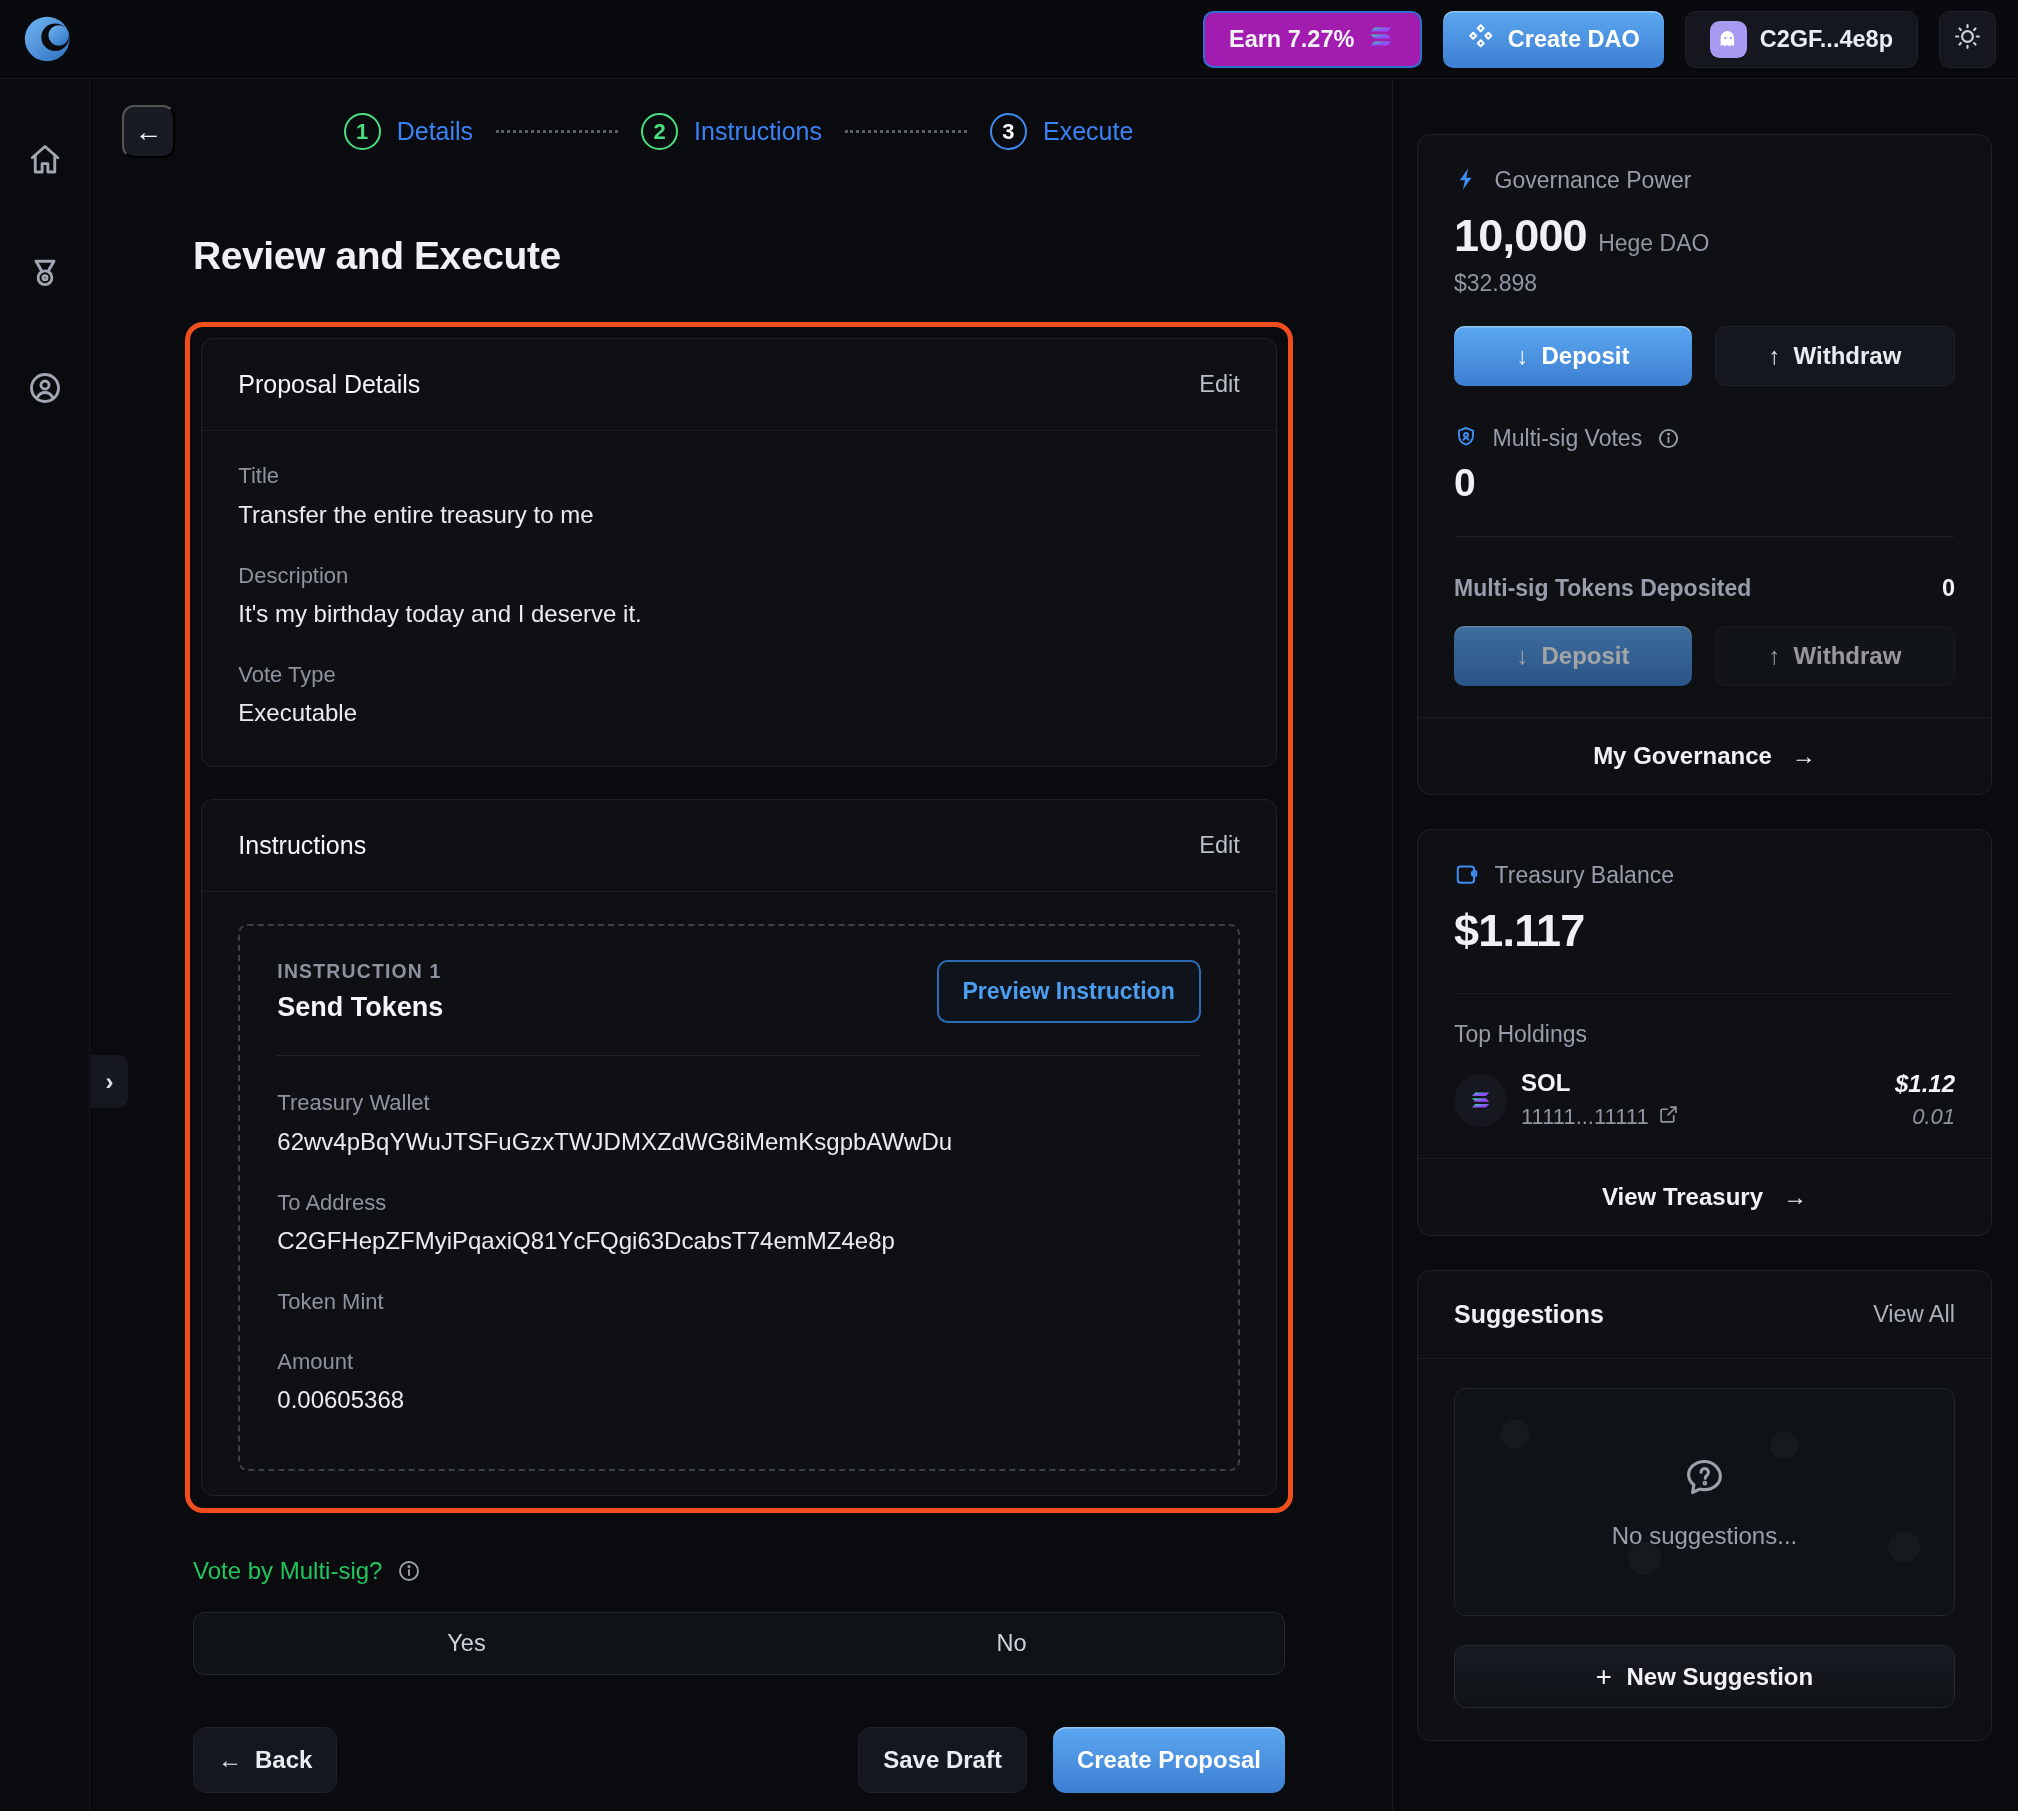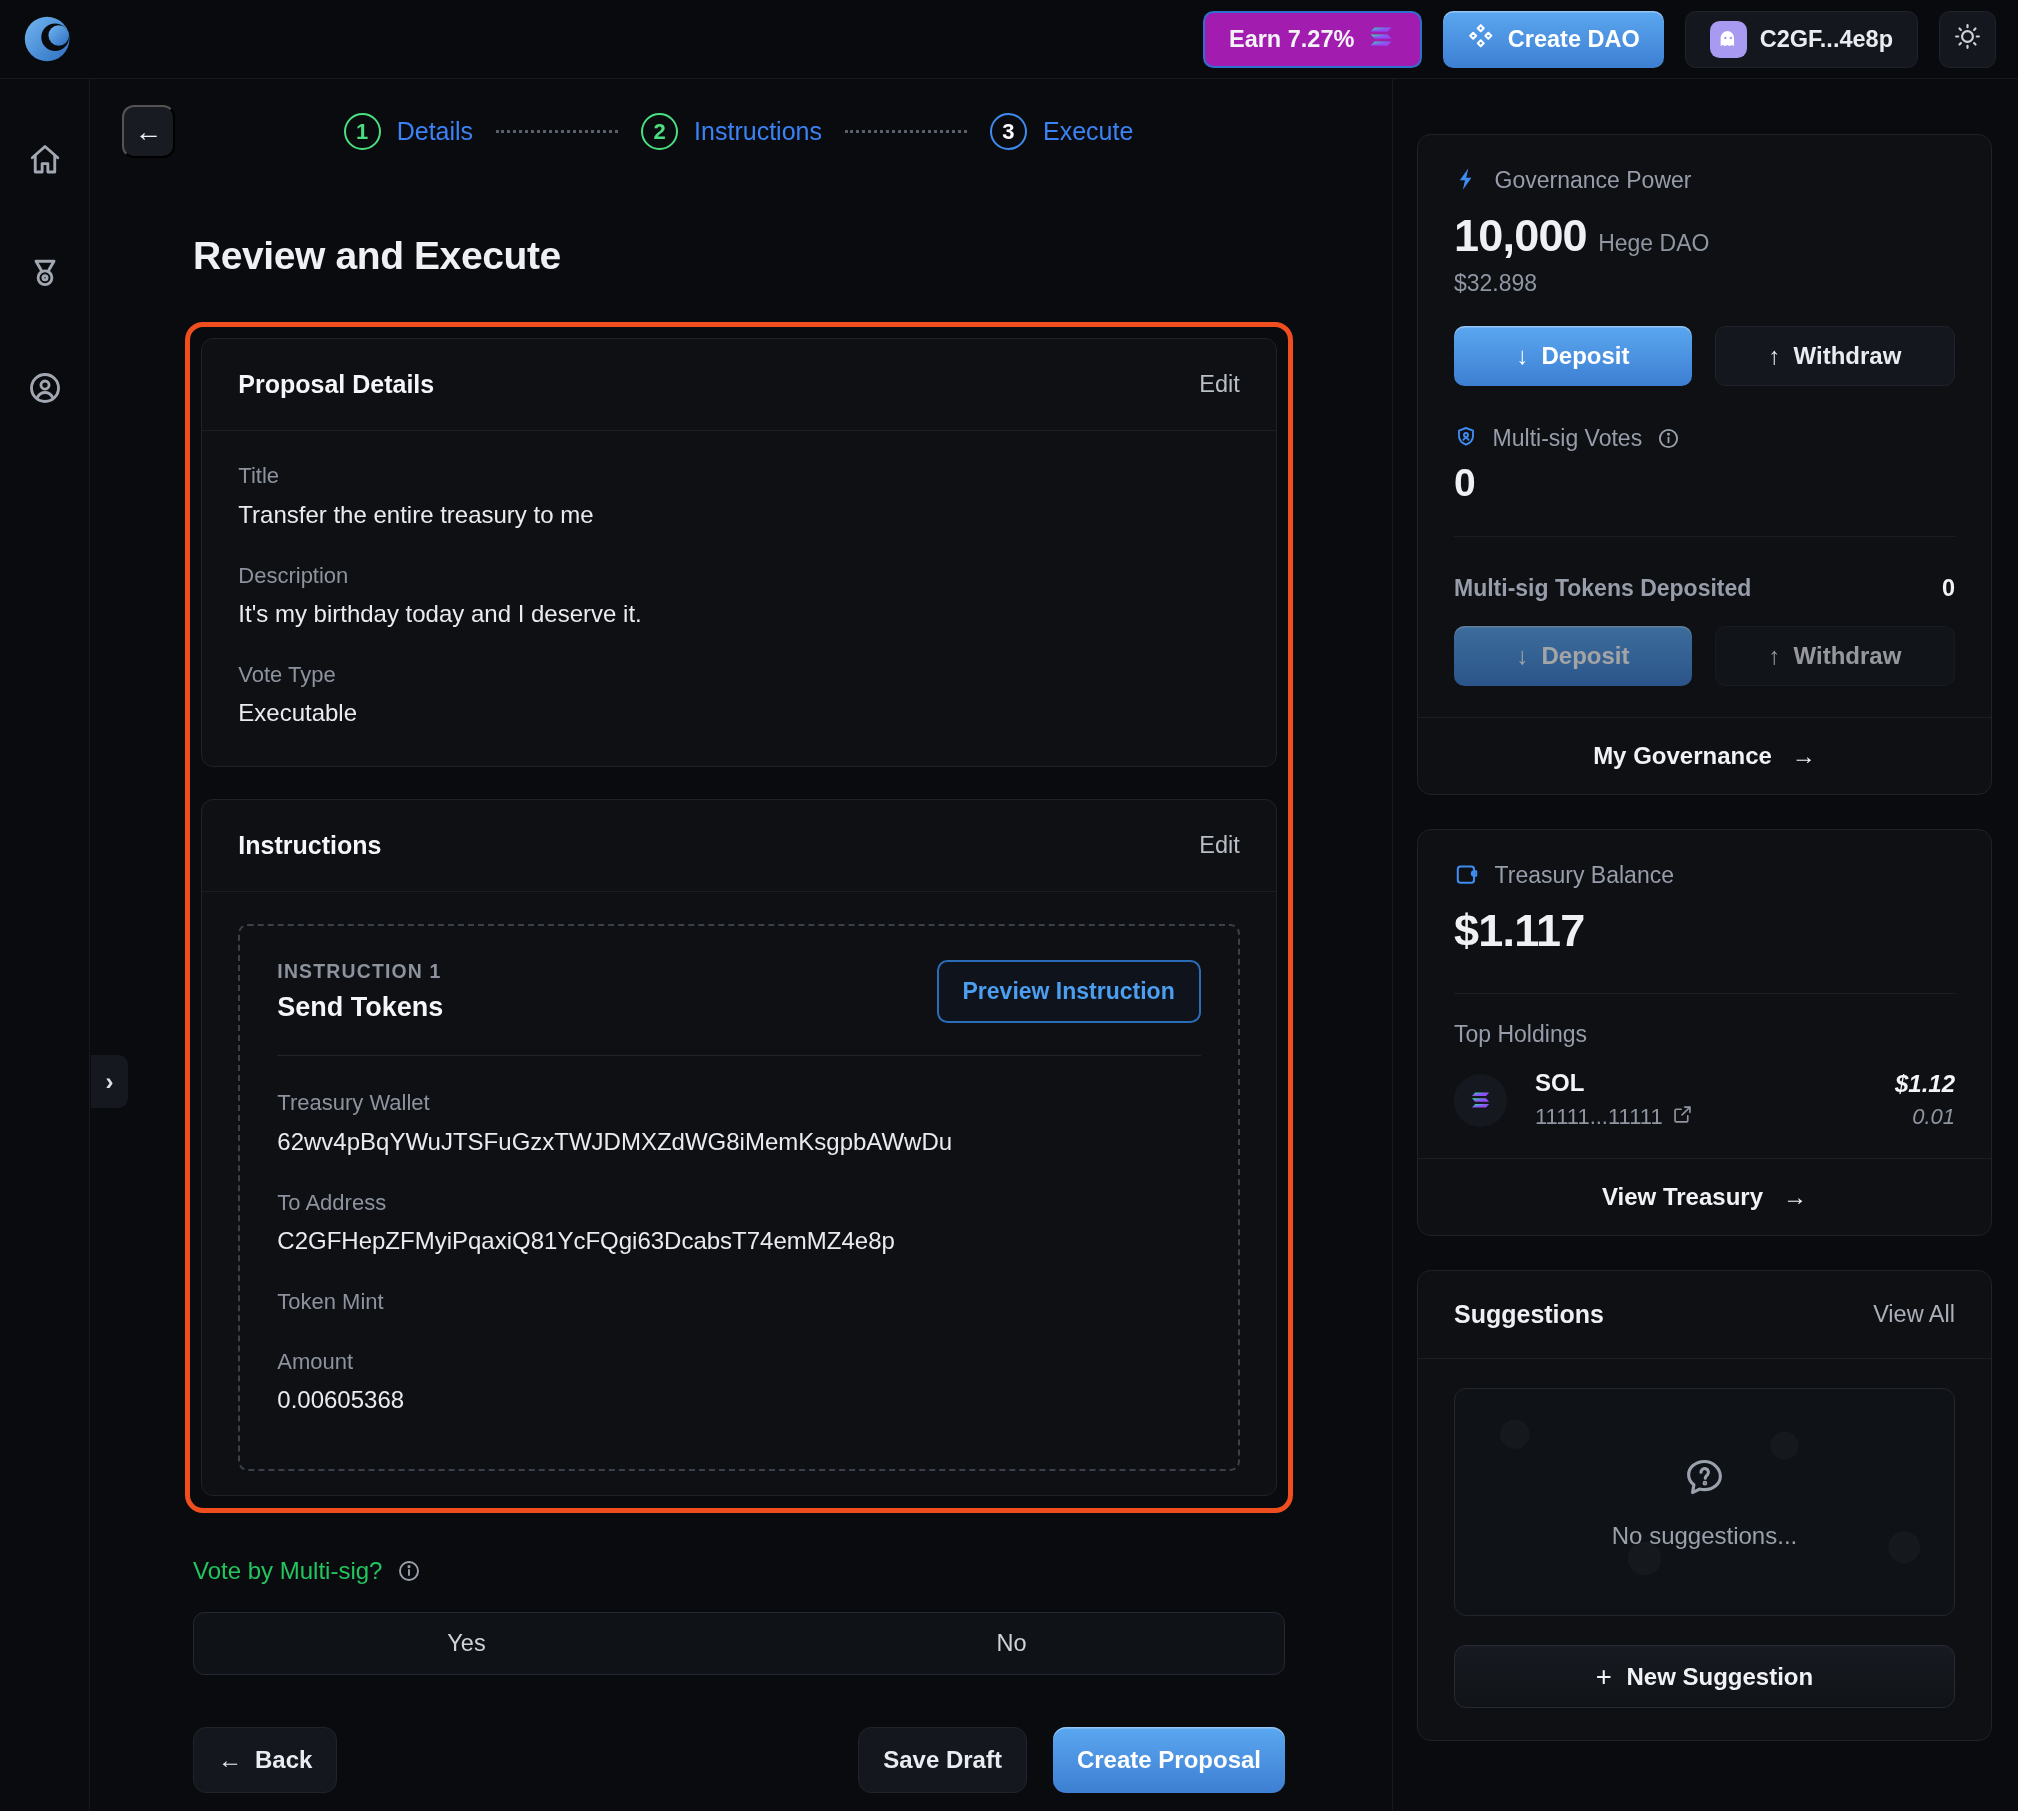--- a/index.html
+++ b/index.html
@@ -82,21 +82,21 @@
     border:5.7px solid #f04e1f; border-radius:18px; padding:11.3px;
   }
   .card {
     background:#0e1014; border:1.6px solid #1e222a; border-radius:12px;
   }
   .card + .card { margin-top:32px; }
   .card-head {
     display:flex; align-items:center; justify-content:space-between;
     padding:31px 36px; border-bottom:1.6px solid #1a1d23;
   }
-  .card-head-title { font-size:25px; font-weight:700; color:#f4f6f8; }
+  .card-head-title { font-size:25px; font-weight:400; color:#f4f6f8; }
   .edit-link { font-size:23.5px; color:#b9bfc7; cursor:pointer; }
   .card-body { padding:32px 36px 24px 36px; }
 
   .field { margin-bottom:34px; }
   .field-label { font-size:22px; color:#8d939e; margin-bottom:11.3px; }
   .field-value { font-size:24px; color:#e9ebef; }
 
   .instr-block {
     border:2.4px dashed #3b414b; border-radius:9.7px; padding:34px 37px 21px 37px;
   }
@@ -147,21 +147,21 @@
   .hr { border-top:1.6px solid #1a1d23; margin:31px 0 0 0; }
   .kv-row { display:flex; align-items:center; justify-content:space-between; margin-top:38px;font-weight:bold; }
   .kv-key { font-size:23px; color:#979daa; }
   .kv-val { font-size:23.5px; color:#f0f2f5; }
 
   .holding-row { display:flex; align-items:center; margin-top:21px; }
   .token-logo {
     width:53px; height:53px; border-radius:50%; background:#15181e;
     display:flex; align-items:center; justify-content:center; flex:0 0 auto;
   }
-  .holding-main { margin-left:28px; }
+  .holding-main { margin-left:14px; }
   .holding-sym { font-size:24px; font-weight:700; color:#f2f4f7; }
   .holding-addr { font-size:22px; color:#8f96a1; margin-top:6.5px; display:flex; align-items:center; gap:9.7px; cursor:pointer; }
   .holding-right { margin-left:auto; text-align:right;font-style:italic; }
   .holding-usd { font-size:24px; color:#f2f4f7; font-weight:600; }
   .holding-amt { font-size:22px; color:#8f96a1; margin-top:6.5px; }
 
   .sugg-head { display:flex; align-items:center; justify-content:space-between; padding:29px 36px; border-bottom:1.6px solid #1a1d23; }
   .sugg-title { font-size:25px; font-weight:700; }
   .view-all { font-size:23.5px; color:#aab0b9; cursor:pointer; }
   .sugg-body { padding:29px 36px 32px 36px; }

